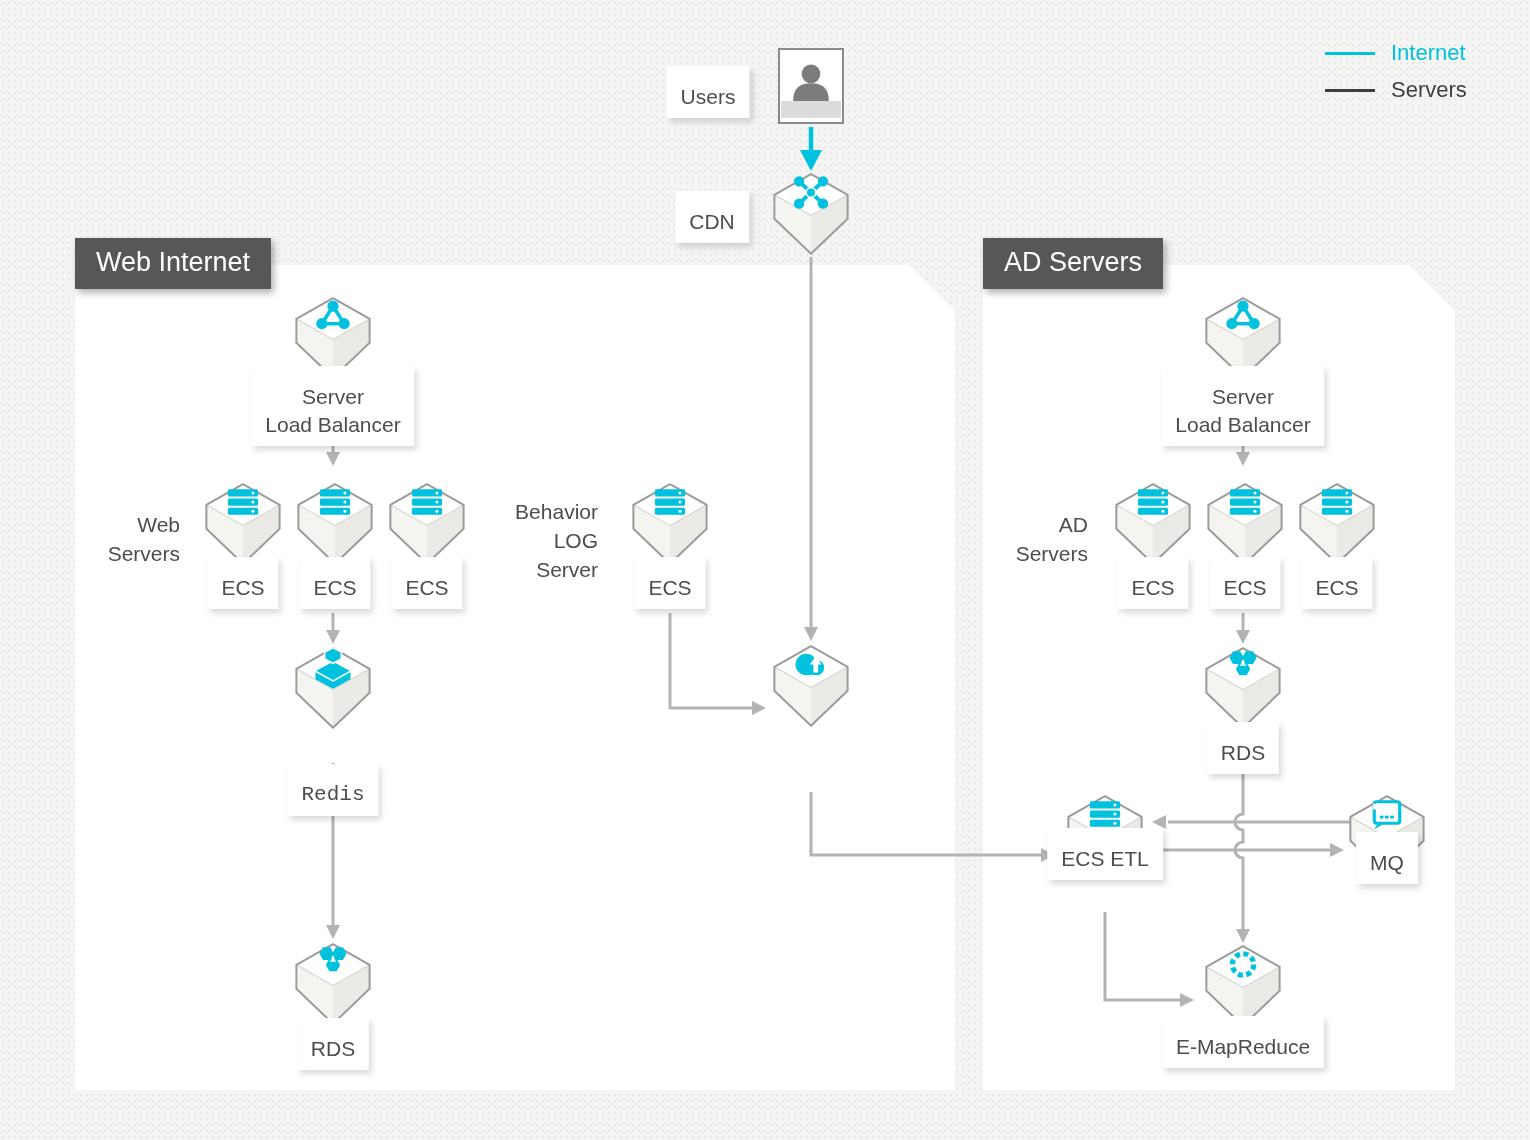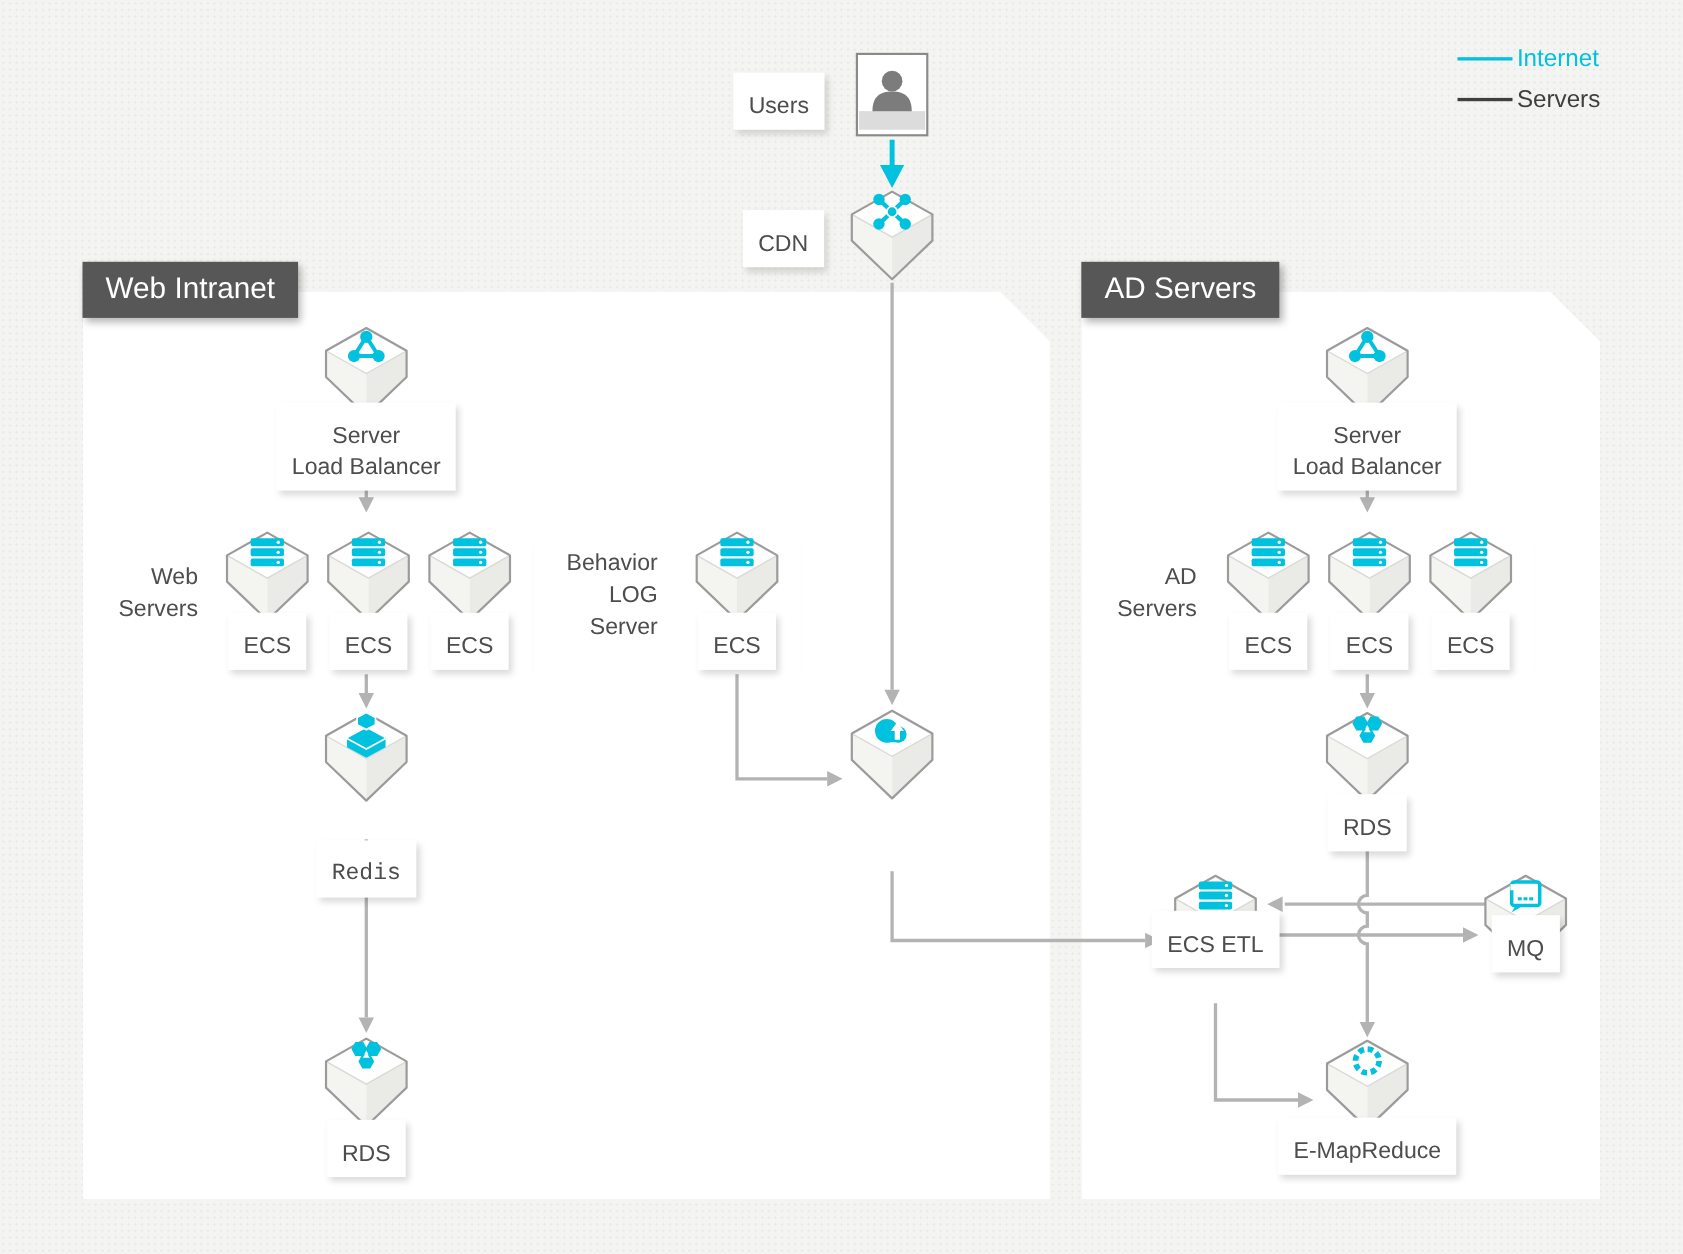--- a/index.html
+++ b/index.html
@@ -46,21 +46,21 @@
   .conn-net{stroke:var(--c-internet,#00c1de);stroke-width:4.5;fill:none;}
   .conn-net-head{fill:var(--c-internet,#00c1de);stroke:none;}
   .glyph{fill:var(--c-accent,#00c1de);}
   .glyph-stroke{stroke:var(--c-accent,#00c1de);fill:none;}
   .users-box{
     position:absolute;z-index:4;width:66px;height:76px;background:#fff;
     border:2.5px solid #8a8a8a;box-sizing:border-box;
   }
   .users-box svg{width:100%;height:100%;display:block;}
   .legend{position:absolute;z-index:6;display:flex;flex-direction:column;gap:15px;}
-  .legend-row{display:flex;align-items:center;gap:4px;}
+  .legend-row{display:flex;align-items:center;gap:16px;}
   .legend-swatch{width:50px;height:0;border-top-style:solid;border-top-width:3px;}
   .legend-label{font-size:22px;line-height:22px;}
 </style>
 </head>
 <body>
 
 <svg width="0" height="0" style="position:absolute" aria-hidden="true">
   <defs>
     <symbol id="hex" viewBox="0 0 100 108">
       <path d="M50,4 L96,30 L50,56 L4,30 Z" fill="#fefefe"></path>
@@ -142,21 +142,21 @@
       <circle cx="50" cy="27" r="13.5" fill="none" class="glyph-stroke" stroke-width="6.5" stroke-dasharray="6.4 4.2"></circle>
     </symbol>
   </defs>
 </svg>
 
 <div class="stage">
 
   <div class="panel" style="left:75px;top:265px;width:880px;height:825px;"></div>
   <div class="panel" style="left:983px;top:265px;width:472px;height:825px;"></div>
 
-  <div class="panel-header" style="left:75px;top:238px;"><span>Web Intranet</span></div>
+  <div class="panel-header" style="left:75px;top:238px;"><span>Web Internet</span></div>
   <div class="panel-header" style="left:983px;top:238px;"><span>AD Servers</span></div>
 
   <div class="group-box" style="left:185px;top:470px;width:300px;height:142px;"></div>
   <div class="group-box" style="left:611px;top:470px;width:118px;height:142px;"></div>
   <div class="group-box" style="left:1095px;top:470px;width:300px;height:142px;"></div>
 
   <svg class="conn-layer" width="1530" height="1140" viewBox="0 0 1530 1140">
     <path class="conn-net" d="M811,127 L811,152"></path>
     <polygon class="conn-net-head" points="811,171 800,150 822,150"></polygon>
 

